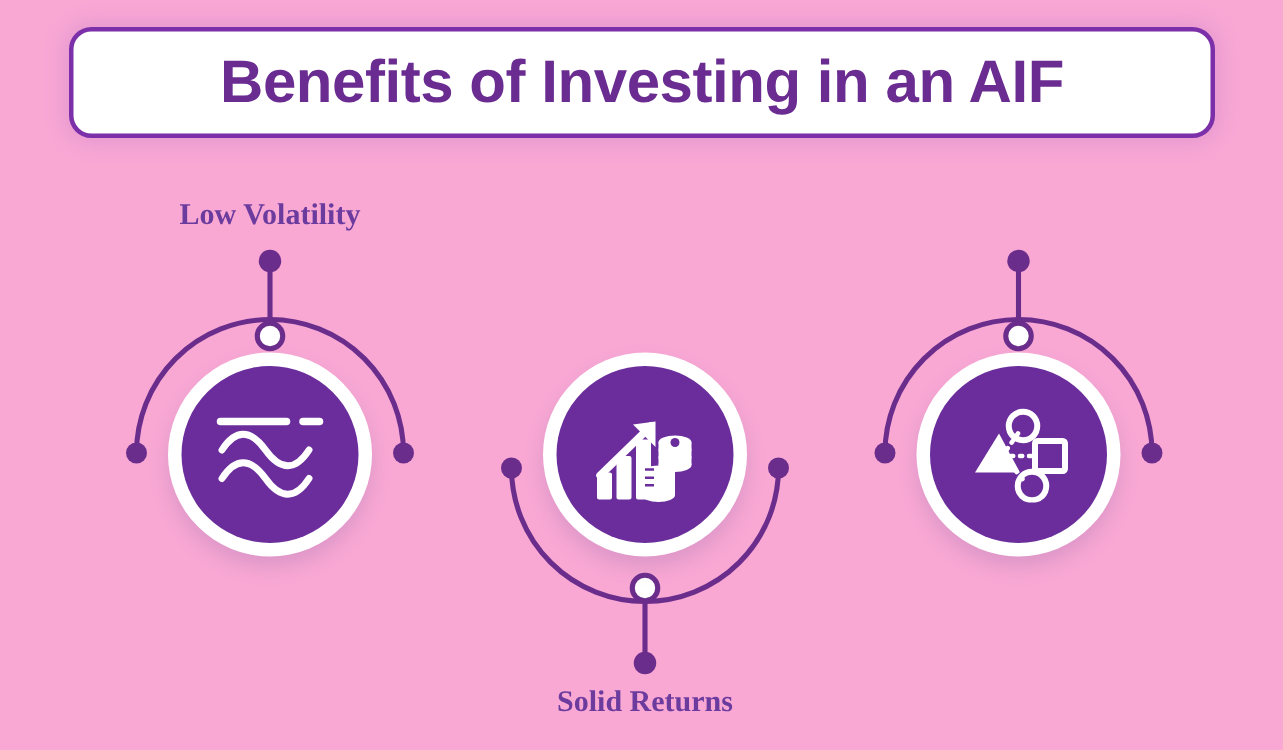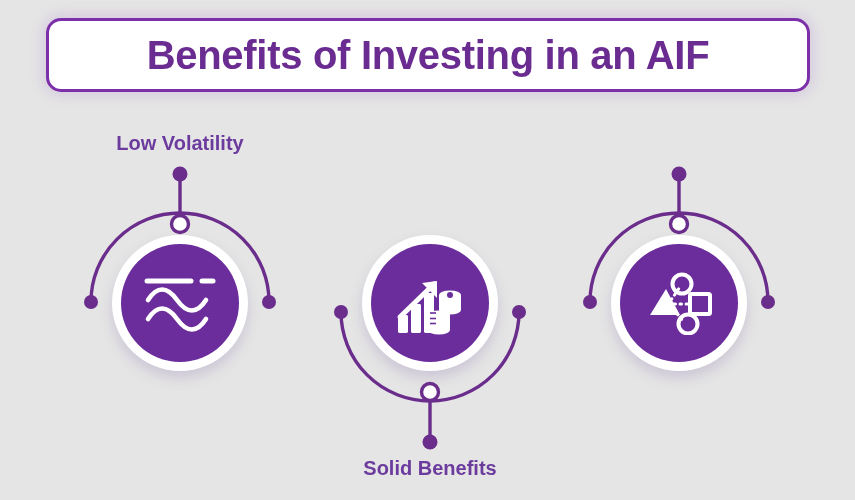--- a/index.html
+++ b/index.html
@@ -11,21 +11,21 @@
     width: 855px;
     height: 500px;
     background: #ffffff;
     font-family: "Liberation Sans", sans-serif;
     overflow: hidden;
   }
   .canvas {
     position: relative;
     width: 855px;
     height: 500px;
-    background: #e5e5e5;
+    background: #f9a8d4;
   }
 
   
   .title-box {
     position: absolute;
     left: 46px;
     top: 18px;
     width: 764px;
     height: 74px;
     box-sizing: border-box;
@@ -55,21 +55,21 @@
   }
   .group.g1 { left: 60px;  top: 120px; }
   .group.g2 { left: 310px; top: 130px; }
   .group.g3 { left: 559px; top: 120px; }
 
   .node-label {
     position: absolute;
     left: 0;
     width: 240px;
     text-align: center;
-    font-family: Liberation Sans, sans-serif;
+    font-family: Liberation Serif, serif;
     font-size: 20px;
     font-weight: bold;
     color: #6B3B9E;
     white-space: nowrap;
     line-height: 1;
   }
   .group.g1 .node-label { top: 13px; }
   .group.g3 .node-label { top: 13px; }
   .group.g2 .node-label { top: 328px; }
 
@@ -156,21 +156,21 @@
           <path d="M 4 28 C 13 14, 23 14, 33 28 C 43 42, 53 42, 62 28" fill="none" stroke="#ffffff" stroke-width="4.6" stroke-linecap="round"></path>
 
           <path d="M 4 47 C 13 33, 23 33, 33 47 C 43 61, 53 61, 62 47" fill="none" stroke="#ffffff" stroke-width="4.6" stroke-linecap="round"></path>
         </svg>
       </div>
     </div>
   </div>
 
   <div class="group g2">
 
-    <div class="node-label">Solid Benefits</div>
+    <div class="node-label">Solid Returns</div>
 
     <svg class="connector" viewBox="0 0 240 360">
 
       <path d="M 31 182 A 89 89 0 0 0 209 182" fill="none" stroke="#6B2D8C" stroke-width="3.4" stroke-linecap="round"></path>
       <circle cx="31" cy="182" r="7" fill="#6B2D8C"></circle>
       <circle cx="209" cy="182" r="7" fill="#6B2D8C"></circle>
 
       <line x1="120" y1="266" x2="120" y2="308" stroke="#6B2D8C" stroke-width="3.4" stroke-linecap="round"></line>
       <circle cx="120" cy="312" r="7.5" fill="#6B2D8C"></circle>
       <circle cx="120" cy="262" r="8.5" fill="#ffffff" stroke="#6B2D8C" stroke-width="3.4"></circle>

